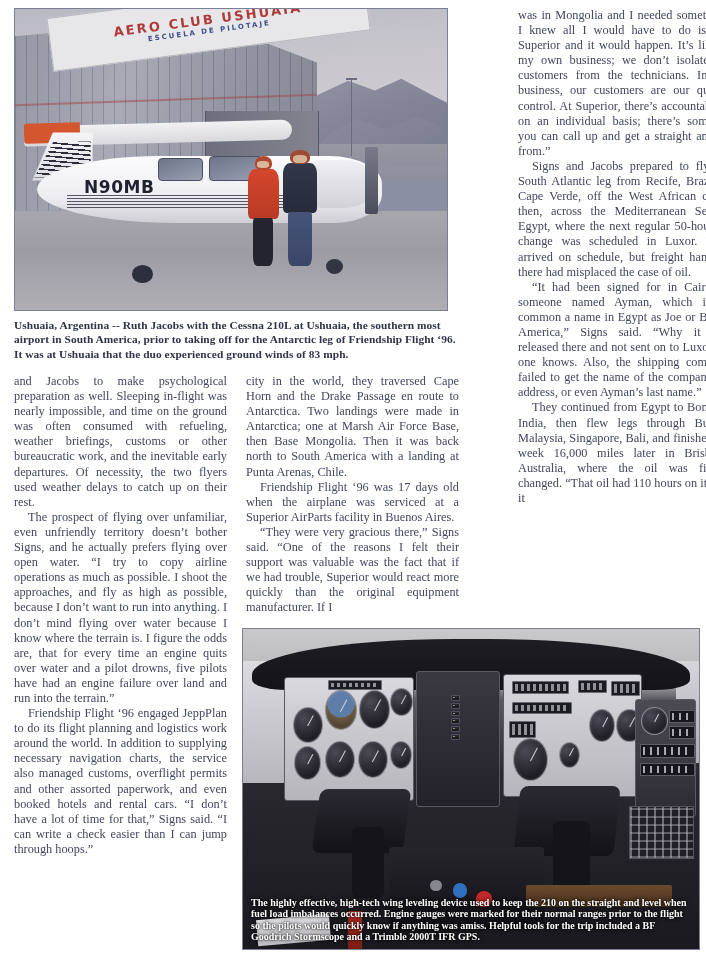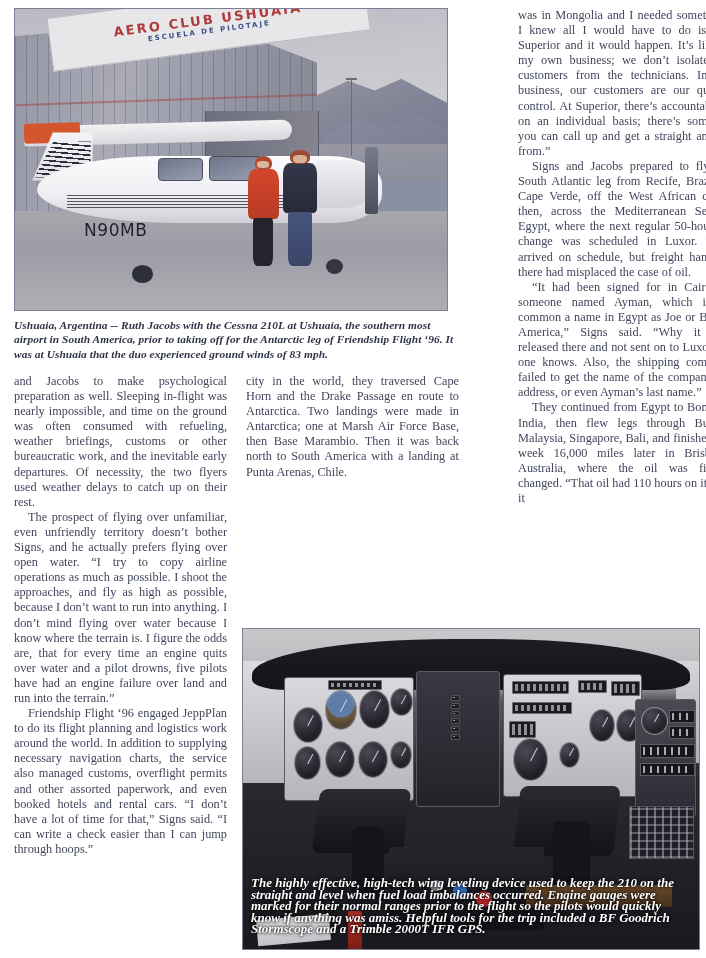--- a/index.html
+++ b/index.html
@@ -36,21 +36,20 @@
     overflow: hidden;
     background: #8a8fa3;
   }
   .caption-top {
     position: absolute;
     left: 14px;
     top: 318px;
     width: 442px;
     font-size: 11.4px;
     line-height: 14.4px;
-    font-style: italic;
     font-weight: bold;
     color: #2f3448;
     letter-spacing: 0.05px;
   }
 
   
   .col {
     position: absolute;
     font-size: 12.3px;
     line-height: 15.1px;
@@ -78,24 +77,23 @@
     height: 322px;
     border: 1px solid #7b7f95;
     box-sizing: border-box;
     overflow: hidden;
     background: #1b1a1f;
   }
   .caption-bottom {
     position: absolute;
     left: 8px;
     right: 6px;
-    bottom: 14px;
-    font-size: 13px;
+    bottom: 6px;
+    font-size: 10px;
     line-height: 11.6px;
-    font-style: italic;
     font-weight: bold;
     color: #ffffff;
     text-shadow: 0 0 2px rgba(0,0,0,0.95), 0 0 4px rgba(0,0,0,0.8);
     z-index: 40;
   }
 
   
   .sky {
     position: absolute; left: 0; top: 0; width: 100%; height: 48%;
     background: linear-gradient(175deg, #b9b9c4 0%, #c9c7cd 45%, #d4d2d6 100%);
@@ -190,26 +188,25 @@
     clip-path: polygon(0% 100%, 34% 0%, 100% 0%, 100% 100%);
   }
   .tail-stripes {
     position: absolute; left: 4.5%; top: 44%; width: 13%; height: 12%;
     background: repeating-linear-gradient(185deg, #2c2c3a 0 1.6px, transparent 1.6px 4.5px);
     clip-path: polygon(0% 100%, 34% 0%, 100% 0%, 100% 100%);
   }
   .reg-number {
     position: absolute; left: 16%; top: 56.5%; width: 26%;
     font-family: "DejaVu Sans", sans-serif;
-    font-weight: normal;
+    font-weight: bold;
     font-size: 17px;
     color: #1f2030;
     letter-spacing: 0.5px;
     line-height: 1;
-    margin-top: 43px;
   }
   .body-stripes {
     position: absolute; left: 12%; top: 61%; width: 56%; height: 5%;
     background: repeating-linear-gradient(0deg, #3a3a4a 0 1px, transparent 1px 3px);
     opacity: .85;
   }
   .plane-win1, .plane-win2 {
     position: absolute;
     background: linear-gradient(160deg, #6e7488 0%, #9aa0b2 100%);
     border: 1px solid #4b4f62;
@@ -430,21 +427,23 @@
 
   <div class="caption-top">Ushuaia, Argentina -- Ruth Jacobs with the Cessna 210L at Ushuaia, the southern most airport in South America, prior to taking off for the Antarctic leg of Friendship Flight ‘96. It was at Ushuaia that the duo experienced ground winds of 83 mph.</div>
 
   <div class="col" id="col-left">
     <p class="noindent">and Jacobs to make psychological preparation as well. Sleeping in-flight was nearly impossible, and time on the ground was often consumed with refueling, weather briefings, customs or other bureaucratic work, and the inevitable early departures. Of necessity, the two flyers used weather delays to catch up on their rest.</p>
     <p>The prospect of flying over unfamiliar, even unfriendly territory doesn’t bother Signs, and he actually prefers flying over open water. “I try to copy airline operations as much as possible. I shoot the approaches, and fly as high as possible, because I don’t want to run into anything. I don’t mind flying over water because I know where the terrain is. I figure the odds are, that for every time an engine quits over water and a pilot drowns, five pilots have had an engine failure over land and run into the terrain.”</p>
     <p>Friendship Flight ‘96 engaged JeppPlan to do its flight planning and logistics work around the world. In addition to supplying necessary navigation charts, the service also managed customs, overflight permits and other assorted paperwork, and even booked hotels and rental cars. “I don’t have a lot of time for that,” Signs said. “I can write a check easier than I can jump through hoops.”</p>
   </div>
 
   <div class="col" id="col-mid">
-    <p class="noindent">city in the world, they traversed Cape Horn and the Drake Passage en route to Antarctica. Two landings were made in Antarctica; one at Marsh Air Force Base, then Base Marambio. Then it was back north to South America with a landing at Punta Arenas, Chile.</p>
+    <p class="noindent">city in the world, they traversed Cape Horn and the Drake Passage en route to Antarctica. Two landings were made in Antarctica; one at Marsh Air Force Base, then Base Mongolia. Then it was back north to South America with a landing at Punta Arenas, Chile.</p>
+    <p>Friendship Flight ‘96 was 17 days old when the airplane was serviced at a Superior AirParts facility in Buenos Aires.</p>
+    <p>“They were very gracious there,” Signs said. “One of the reasons I felt their support was valuable was the fact that if we had trouble, Superior would react more quickly than the original equipment manufacturer. If I</p>
   </div>
 
   <div class="col" id="col-right">
     <p class="noindent">was in Mongolia and I needed something, I knew all I would have to do is call Superior and it would happen. It’s like in my own business; we don’t isolate the customers from the technicians. In my business, our customers are our quality control. At Superior, there’s accountability on an individual basis; there’s someone you can call up and get a straight answer from.”</p>
     <p>Signs and Jacobs prepared to fly the South Atlantic leg from Recife, Brazil to Cape Verde, off the West African coast; then, across the Mediterranean Sea to Egypt, where the next regular 50-hour oil change was scheduled in Luxor. They arrived on schedule, but freight handlers there had misplaced the case of oil.</p>
     <p>“It had been signed for in Cairo by someone named Ayman, which is as common a name in Egypt as Joe or Bill in America,” Signs said. “Why it was released there and not sent on to Luxor, no one knows. Also, the shipping company failed to get the name of the company, an address, or even Ayman’s last name.”</p>
     <p>They continued from Egypt to Bombay, India, then flew legs through Burma, Malaysia, Singapore, Bali, and finished the week 16,000 miles later in Brisbane, Australia, where the oil was finally changed. “That oil had 110 hours on it, and it</p>
   </div>
 
   <div class="photo-bottom">

